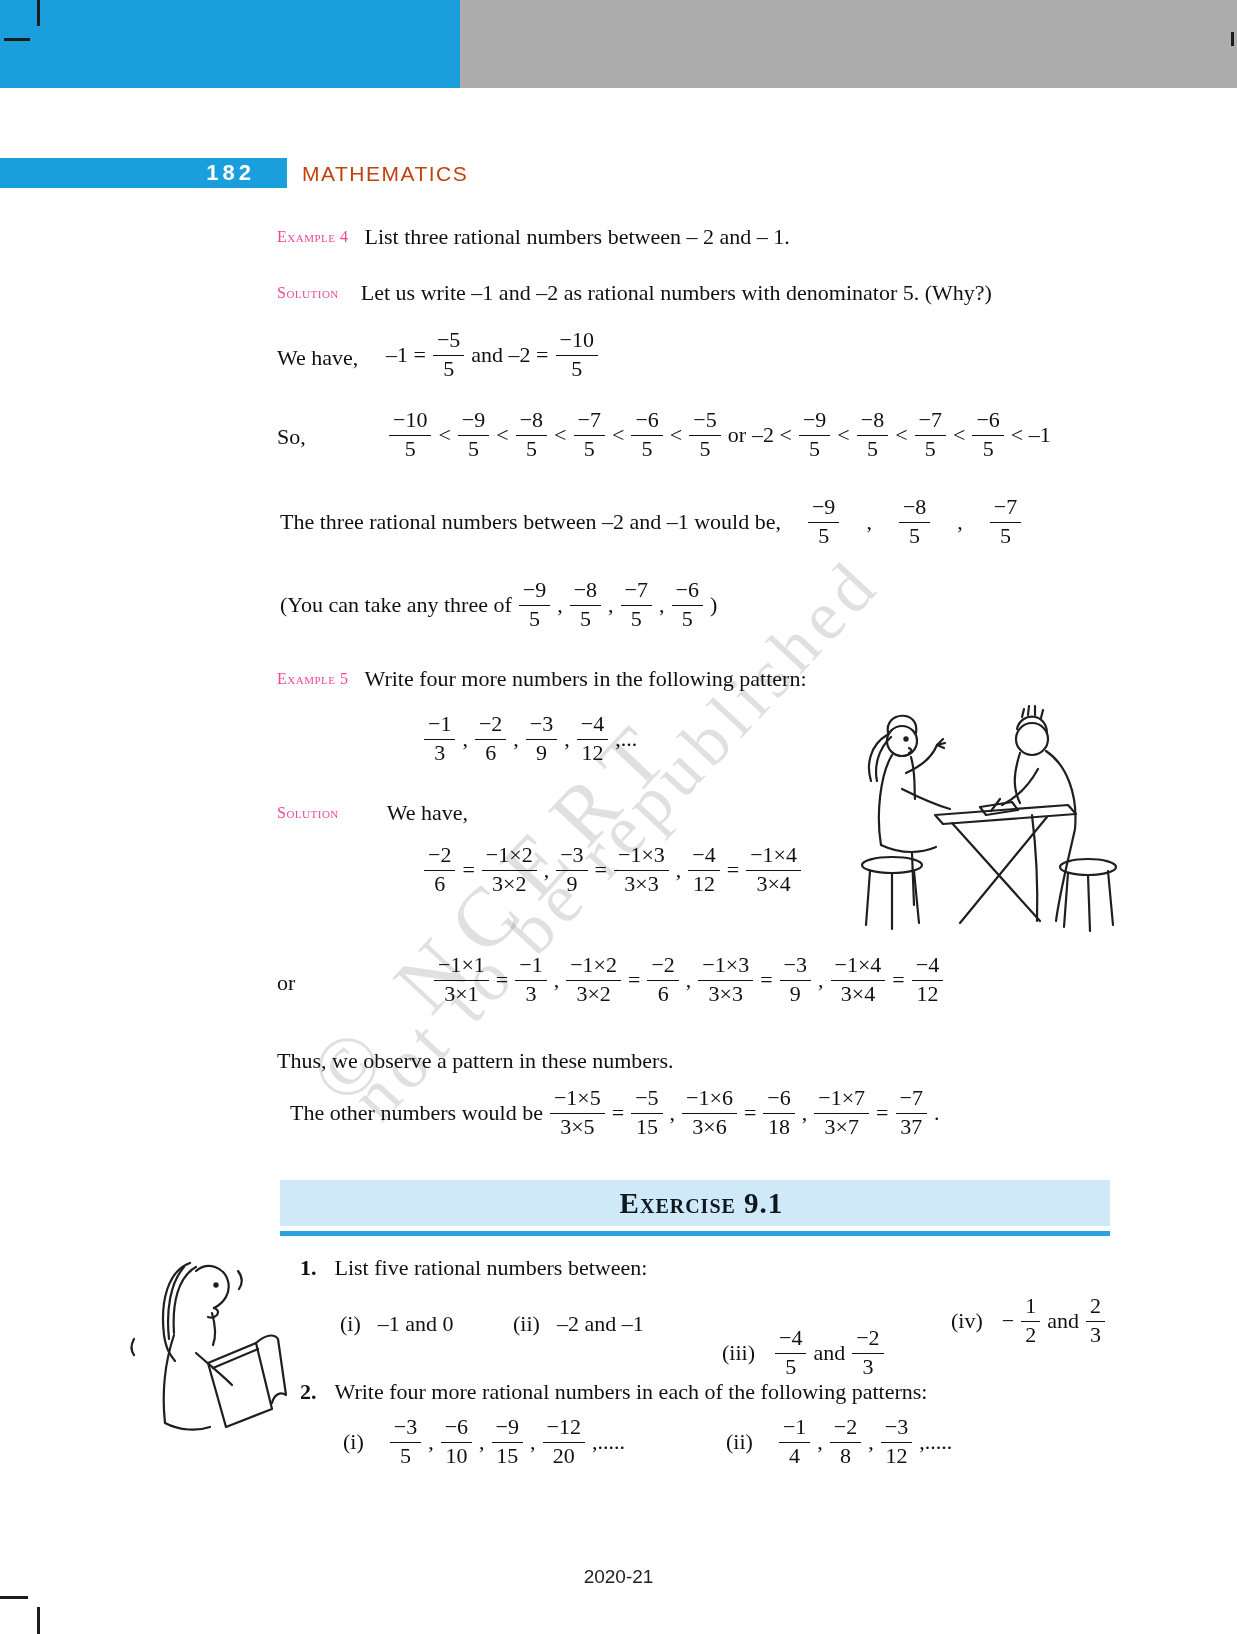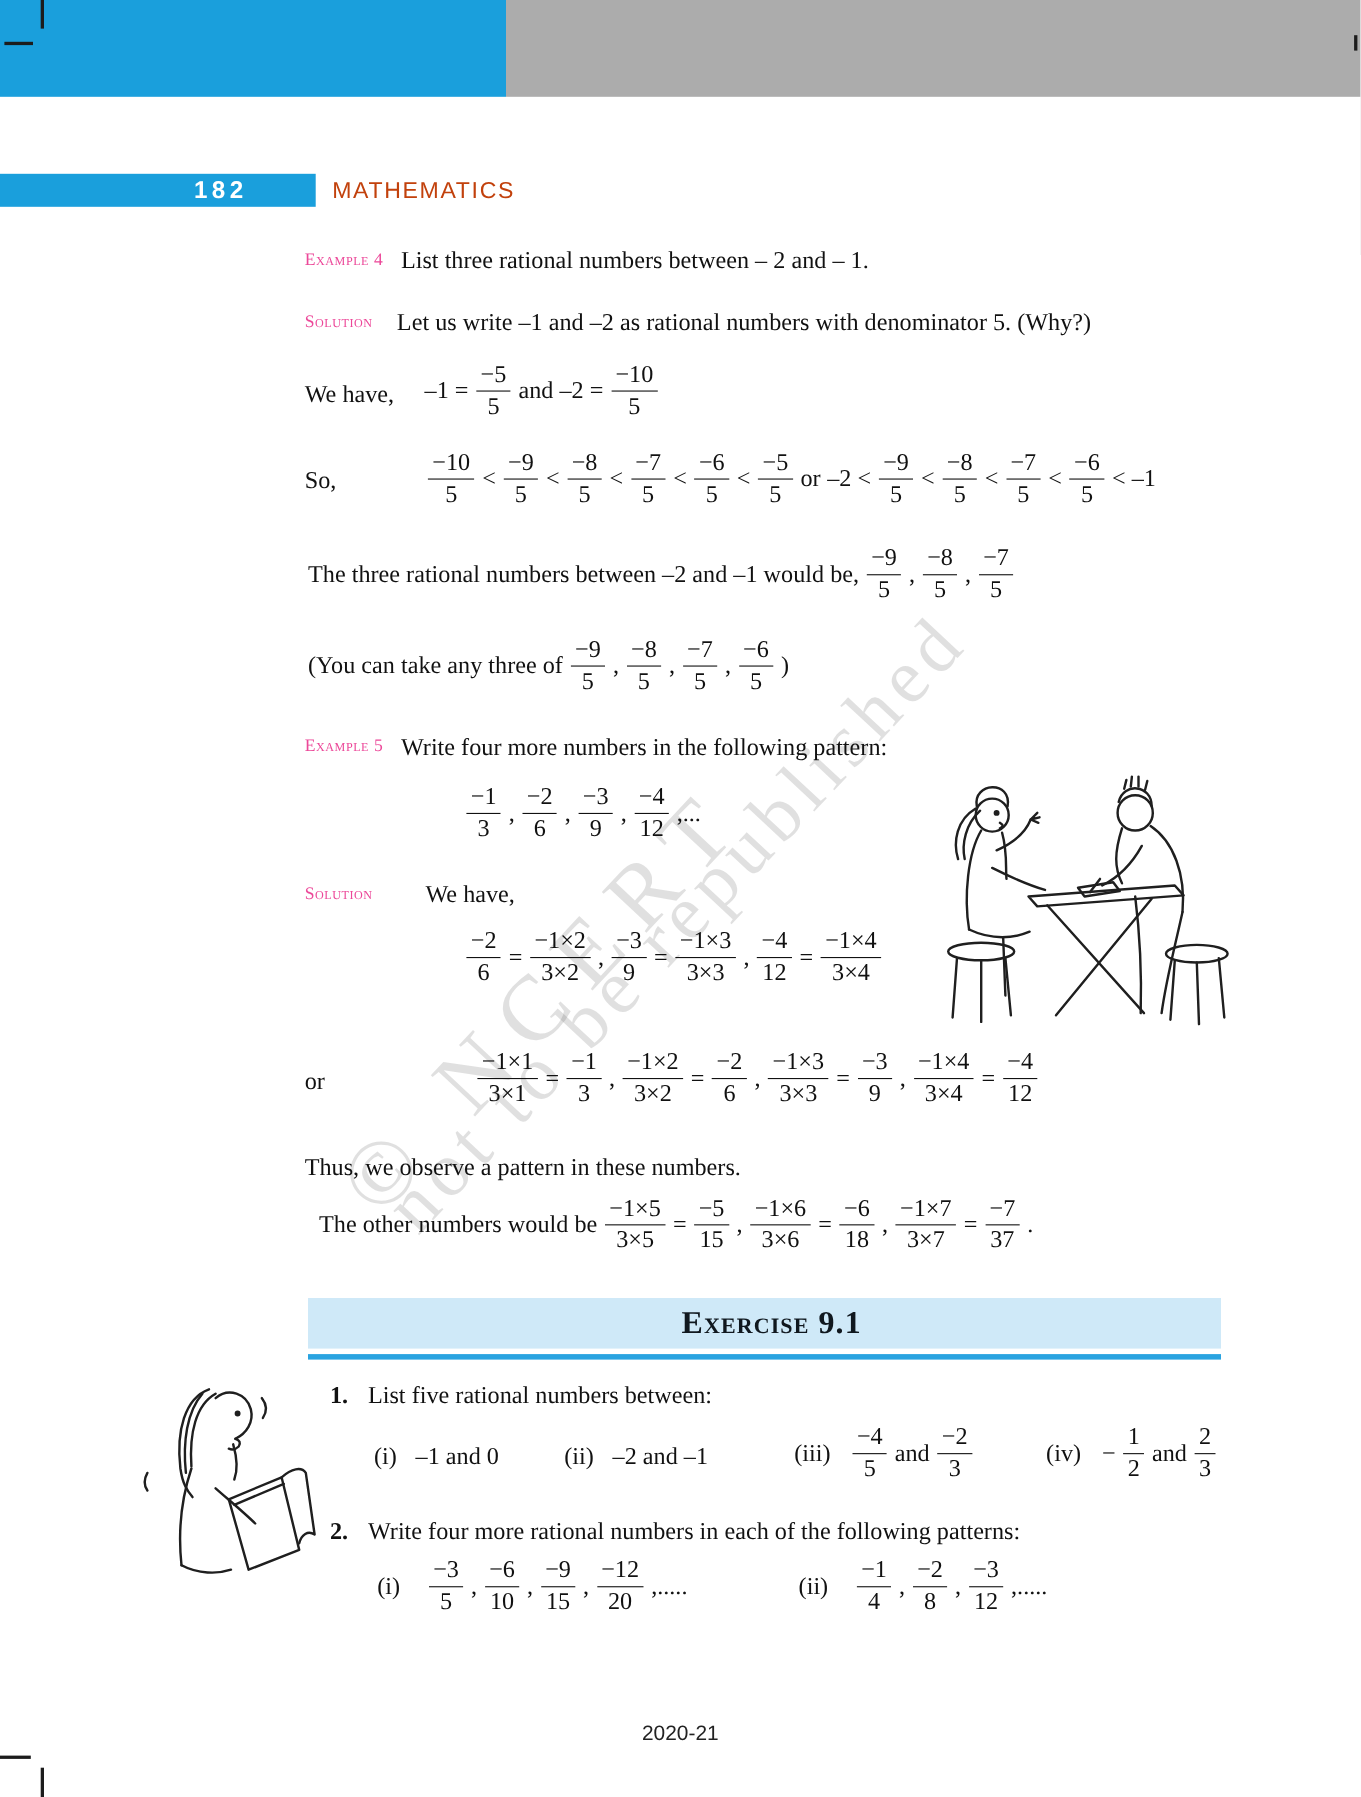--- a/index.html
+++ b/index.html
@@ -6,21 +6,21 @@
   .page{position:relative;width:1237px;height:1634px;background:#ffffff;overflow:hidden;
         font-family:"Liberation Serif",serif;color:#111;}
   
   .top-blue{position:absolute;left:0;top:0;width:460px;height:88px;background:#1a9fdc;}
   .top-gray{position:absolute;left:460px;top:0;width:777px;height:88px;background:#acacac;}
   
   .mark{position:absolute;background:#1c1c1c;}
   
   .pagenum-box{position:absolute;left:0;top:158px;width:287px;height:30px;background:#1a9fdc;
       color:#fff;font-family:"Liberation Sans",sans-serif;font-weight:bold;font-size:22px;
-      line-height:30px;text-align:right;padding-right:62px;box-sizing:border-box;letter-spacing:4px;}
+      line-height:30px;text-align:right;padding-right:32px;box-sizing:border-box;letter-spacing:4px;}
   .subject{position:absolute;left:302px;top:158px;height:30px;line-height:31px;color:#c2410c;
       font-family:"Liberation Sans",sans-serif;font-size:21px;letter-spacing:1.5px;}
   
   .row{position:absolute;display:flex;align-items:center;white-space:nowrap;}
   .lbl{color:#ec4899;font-weight:normal;font-variant:small-caps;font-size:16px;letter-spacing:.5px;}
   .txt{font-size:22px;}
   .qnum{font-weight:bold;font-size:22px;}
   
   .formula{display:inline-flex;align-items:center;font-size:22px;}
   .frac{display:inline-block;text-align:center;vertical-align:middle;margin:0 4px;line-height:1.12;}
@@ -140,21 +140,21 @@
         <span class="den">5</span>
       </span>
       <span class="tok">&lt;</span>
       <span class="frac">
         <span class="num">−6</span>
         <span class="den">5</span>
       </span>
       <span class="tok">&lt; –1</span>
     </div>
 
-  <div class="formula" style="position:absolute;left:277px;top:495px;">
+  <div class="formula" style="position:absolute;left:277px;top:495px;gap:20px;">
       <span class="tok">The three rational numbers between –2 and –1 would be,</span>
       <span class="frac">
         <span class="num">−9</span>
         <span class="den">5</span>
       </span>
       <span class="tok">,</span>
       <span class="frac">
         <span class="num">−8</span>
         <span class="den">5</span>
       </span>
@@ -351,21 +351,21 @@
     <span class="formula">
         <span class="tok">–1 and 0</span>
       </span>
   </div>
   <div class="row" style="left:513px;top:1311px;gap:14px;">
     <span class="txt">(ii)</span>
     <span class="formula">
         <span class="tok">–2 and –1</span>
       </span>
   </div>
-  <div class="row" style="left:722px;top:1294px;gap:16px;">
+  <div class="row" style="left:722px;top:1326px;gap:16px;">
     <span class="txt">(iii)</span>
     <span class="formula">
         <span class="frac">
           <span class="num">−4</span>
           <span class="den">5</span>
         </span>
         <span class="tok">and</span>
         <span class="frac">
           <span class="num">−2</span>
           <span class="den">3</span>

